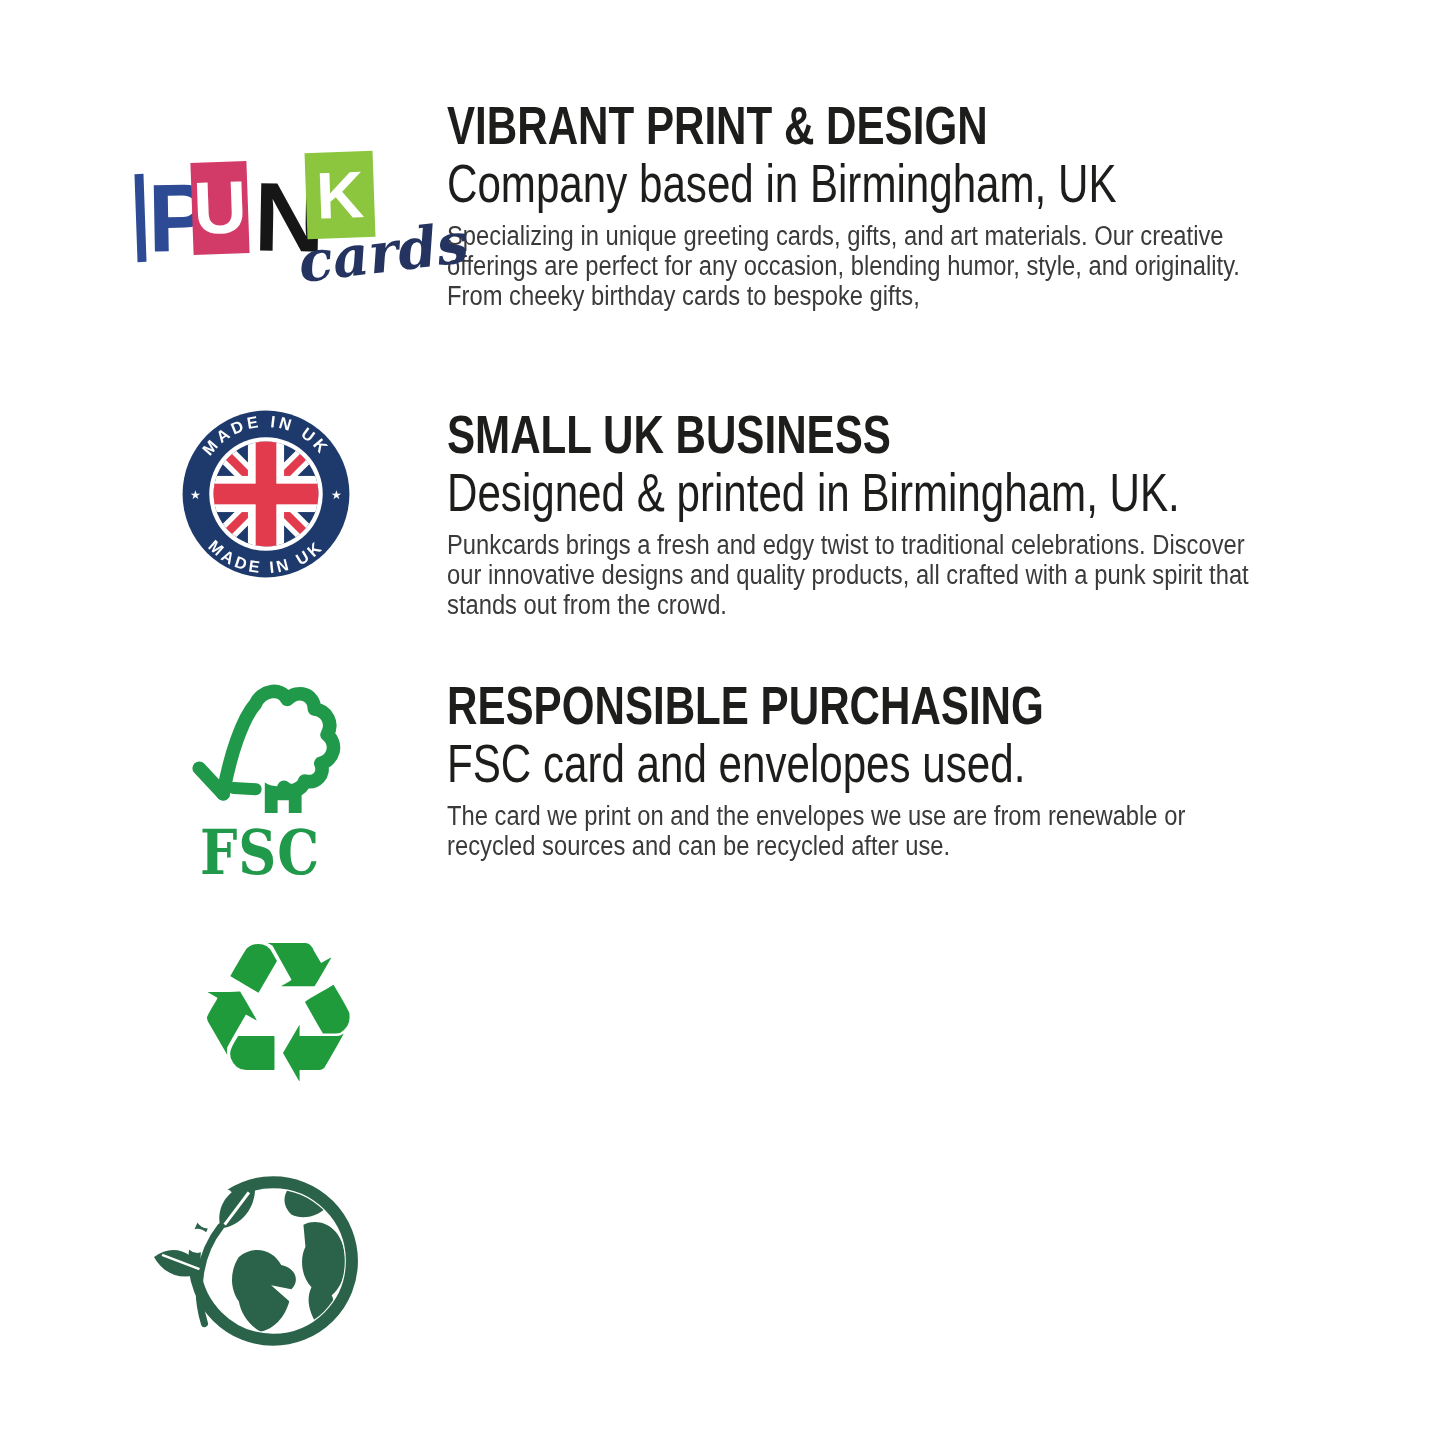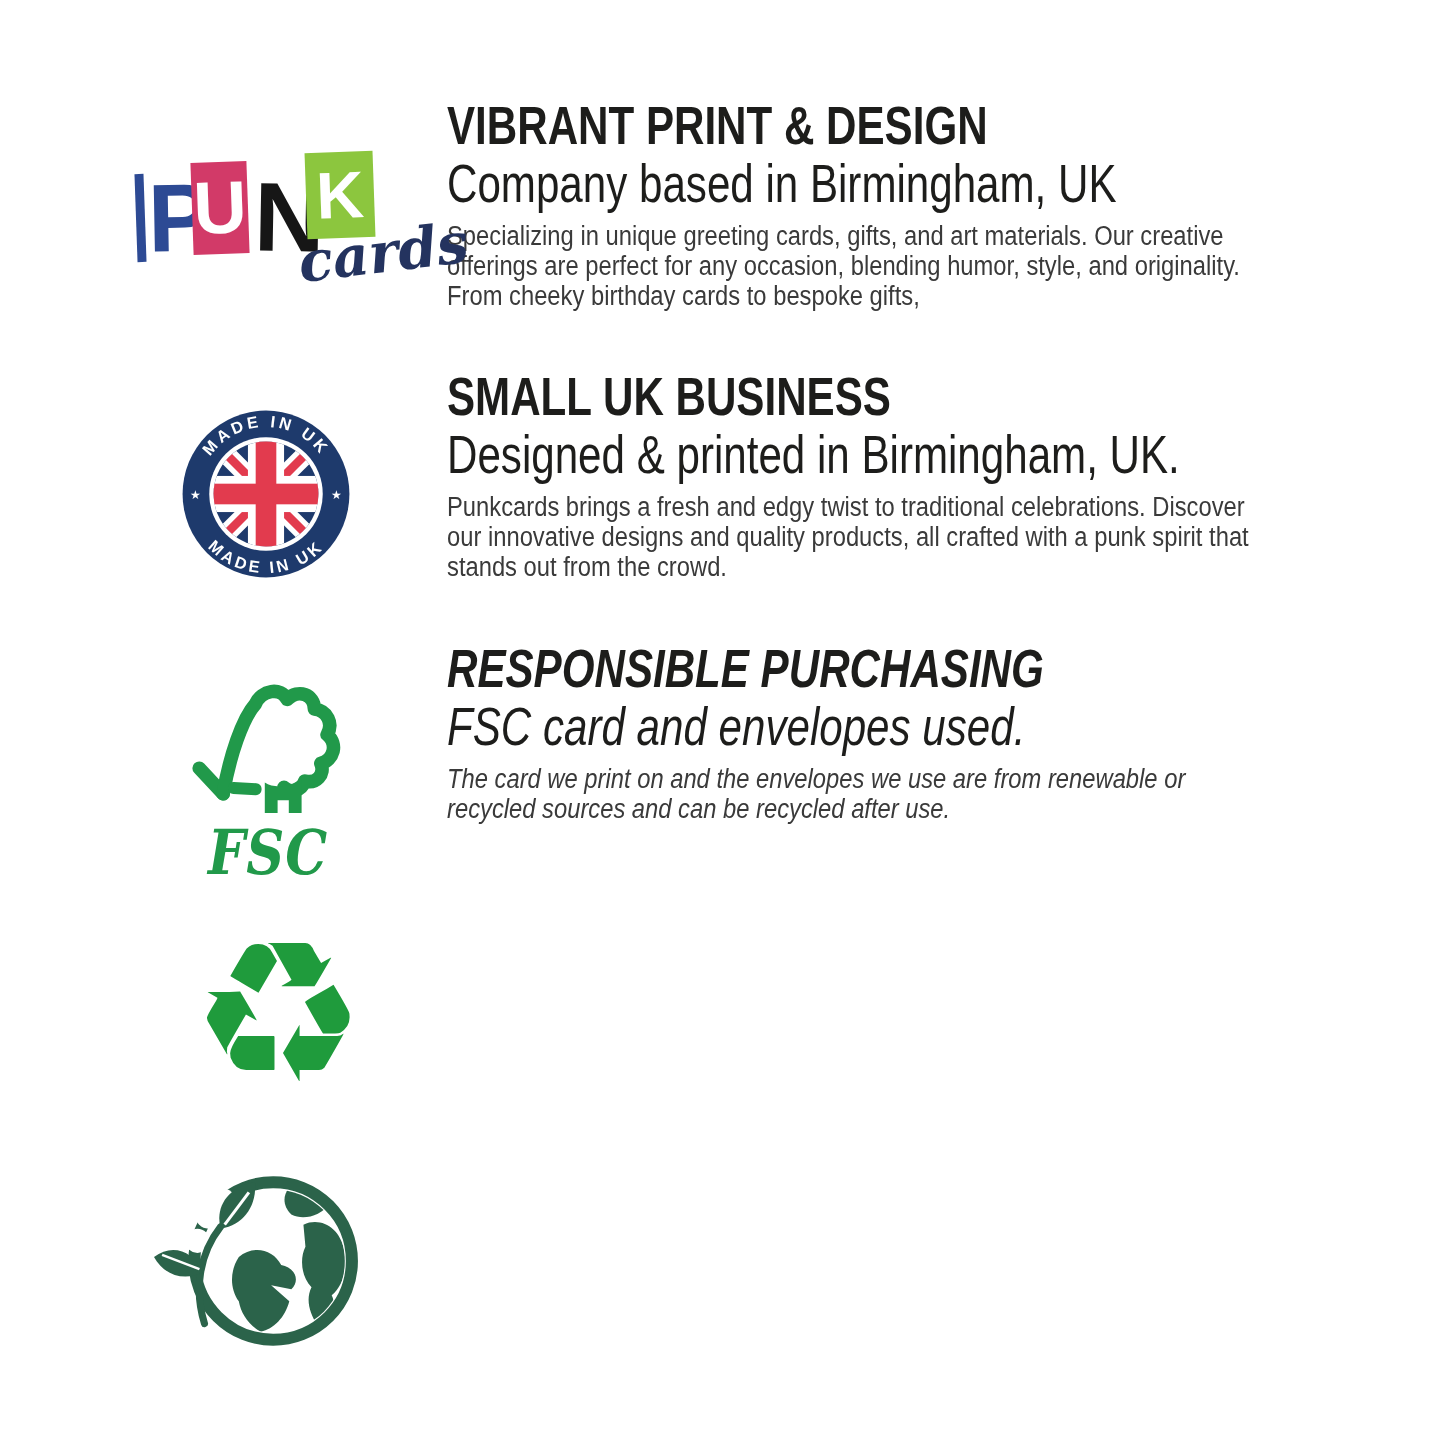--- a/index.html
+++ b/index.html
@@ -15,41 +15,41 @@
     white-space:nowrap;transform:scaleX(0.78);transform-origin:left top;
   }
   .row h3{
     margin:2px 0 0;font-size:54px;line-height:56px;font-weight:400;color:#1d1d1b;
     white-space:nowrap;transform:scaleX(0.78);transform-origin:left top;
   }
   .row p{
     margin:10px 0 0;font-size:27px;line-height:30px;font-weight:400;color:#3a3a3a;
     white-space:pre;transform:scaleX(0.88);transform-origin:left top;
   }
-  #row-1{top:97px;} #row-2{top:368px;} #row-3{top:640px;font-style:italic;} #row-4{top:937px;} #row-5{top:1177px;}
+  #row-1{top:97px;} #row-2{top:406px;} #row-3{top:677px;} #row-4{top:937px;} #row-5{top:1177px;}
 
   
   .logo{position:absolute;left:136px;top:150px;width:290px;height:155px;}
   .logo *{position:absolute;}
   .lg-bar{left:0;top:24px;width:9px;height:88px;background:#2d4a94;transform:rotate(-2deg);}
   .lg-letter{font-weight:700;line-height:1;}
   .lg-p{left:12px;top:20px;font-size:96px;color:#2d4a94;transform:rotate(-1deg);}
   .lg-ublock{left:56px;top:12px;width:56px;height:92px;background:#d23a68;transform:rotate(-2deg);
     display:flex;align-items:center;justify-content:center;}
   .lg-u{position:static;font-size:74px;color:#ffffff;}
   .lg-n{left:118px;top:18px;font-size:98px;color:#161616;transform:rotate(1deg);}
   .lg-kblock{left:170px;top:2px;width:68px;height:86px;background:#8cc63e;transform:rotate(-2deg);
     display:flex;align-items:center;justify-content:center;}
   .lg-k{position:static;font-size:66px;color:#ffffff;}
   .lg-cards{left:162px;top:74px;font-size:56px;line-height:1;color:#24335f;
     font-family:"DejaVu Serif",serif;font-style:italic;font-weight:700;transform:rotate(-7deg);}
 
   
   .badge{position:absolute;left:180px;top:408px;}
-  .fsc{position:absolute;left:188px;top:680px;width:160px;text-align:center;font-style:italic;}
+  .fsc{position:absolute;left:188px;top:680px;width:160px;}
   .fsc-label{
     margin-top:0;font-family:"DejaVu Serif",serif;font-weight:700;font-size:62px;line-height:1;
     color:#21994a;letter-spacing:1px;transform:scaleX(0.85);transform-origin:center top;
   }
   .recycle{position:absolute;left:178px;top:918px;width:200px;height:190px;
     display:flex;align-items:center;justify-content:center;}
   .recycle span{
     font-family:"DejaVu Sans",sans-serif;font-size:196px;line-height:1;color:#1f9b3c;
   }
   .earth{position:absolute;left:152px;top:1172px;}

